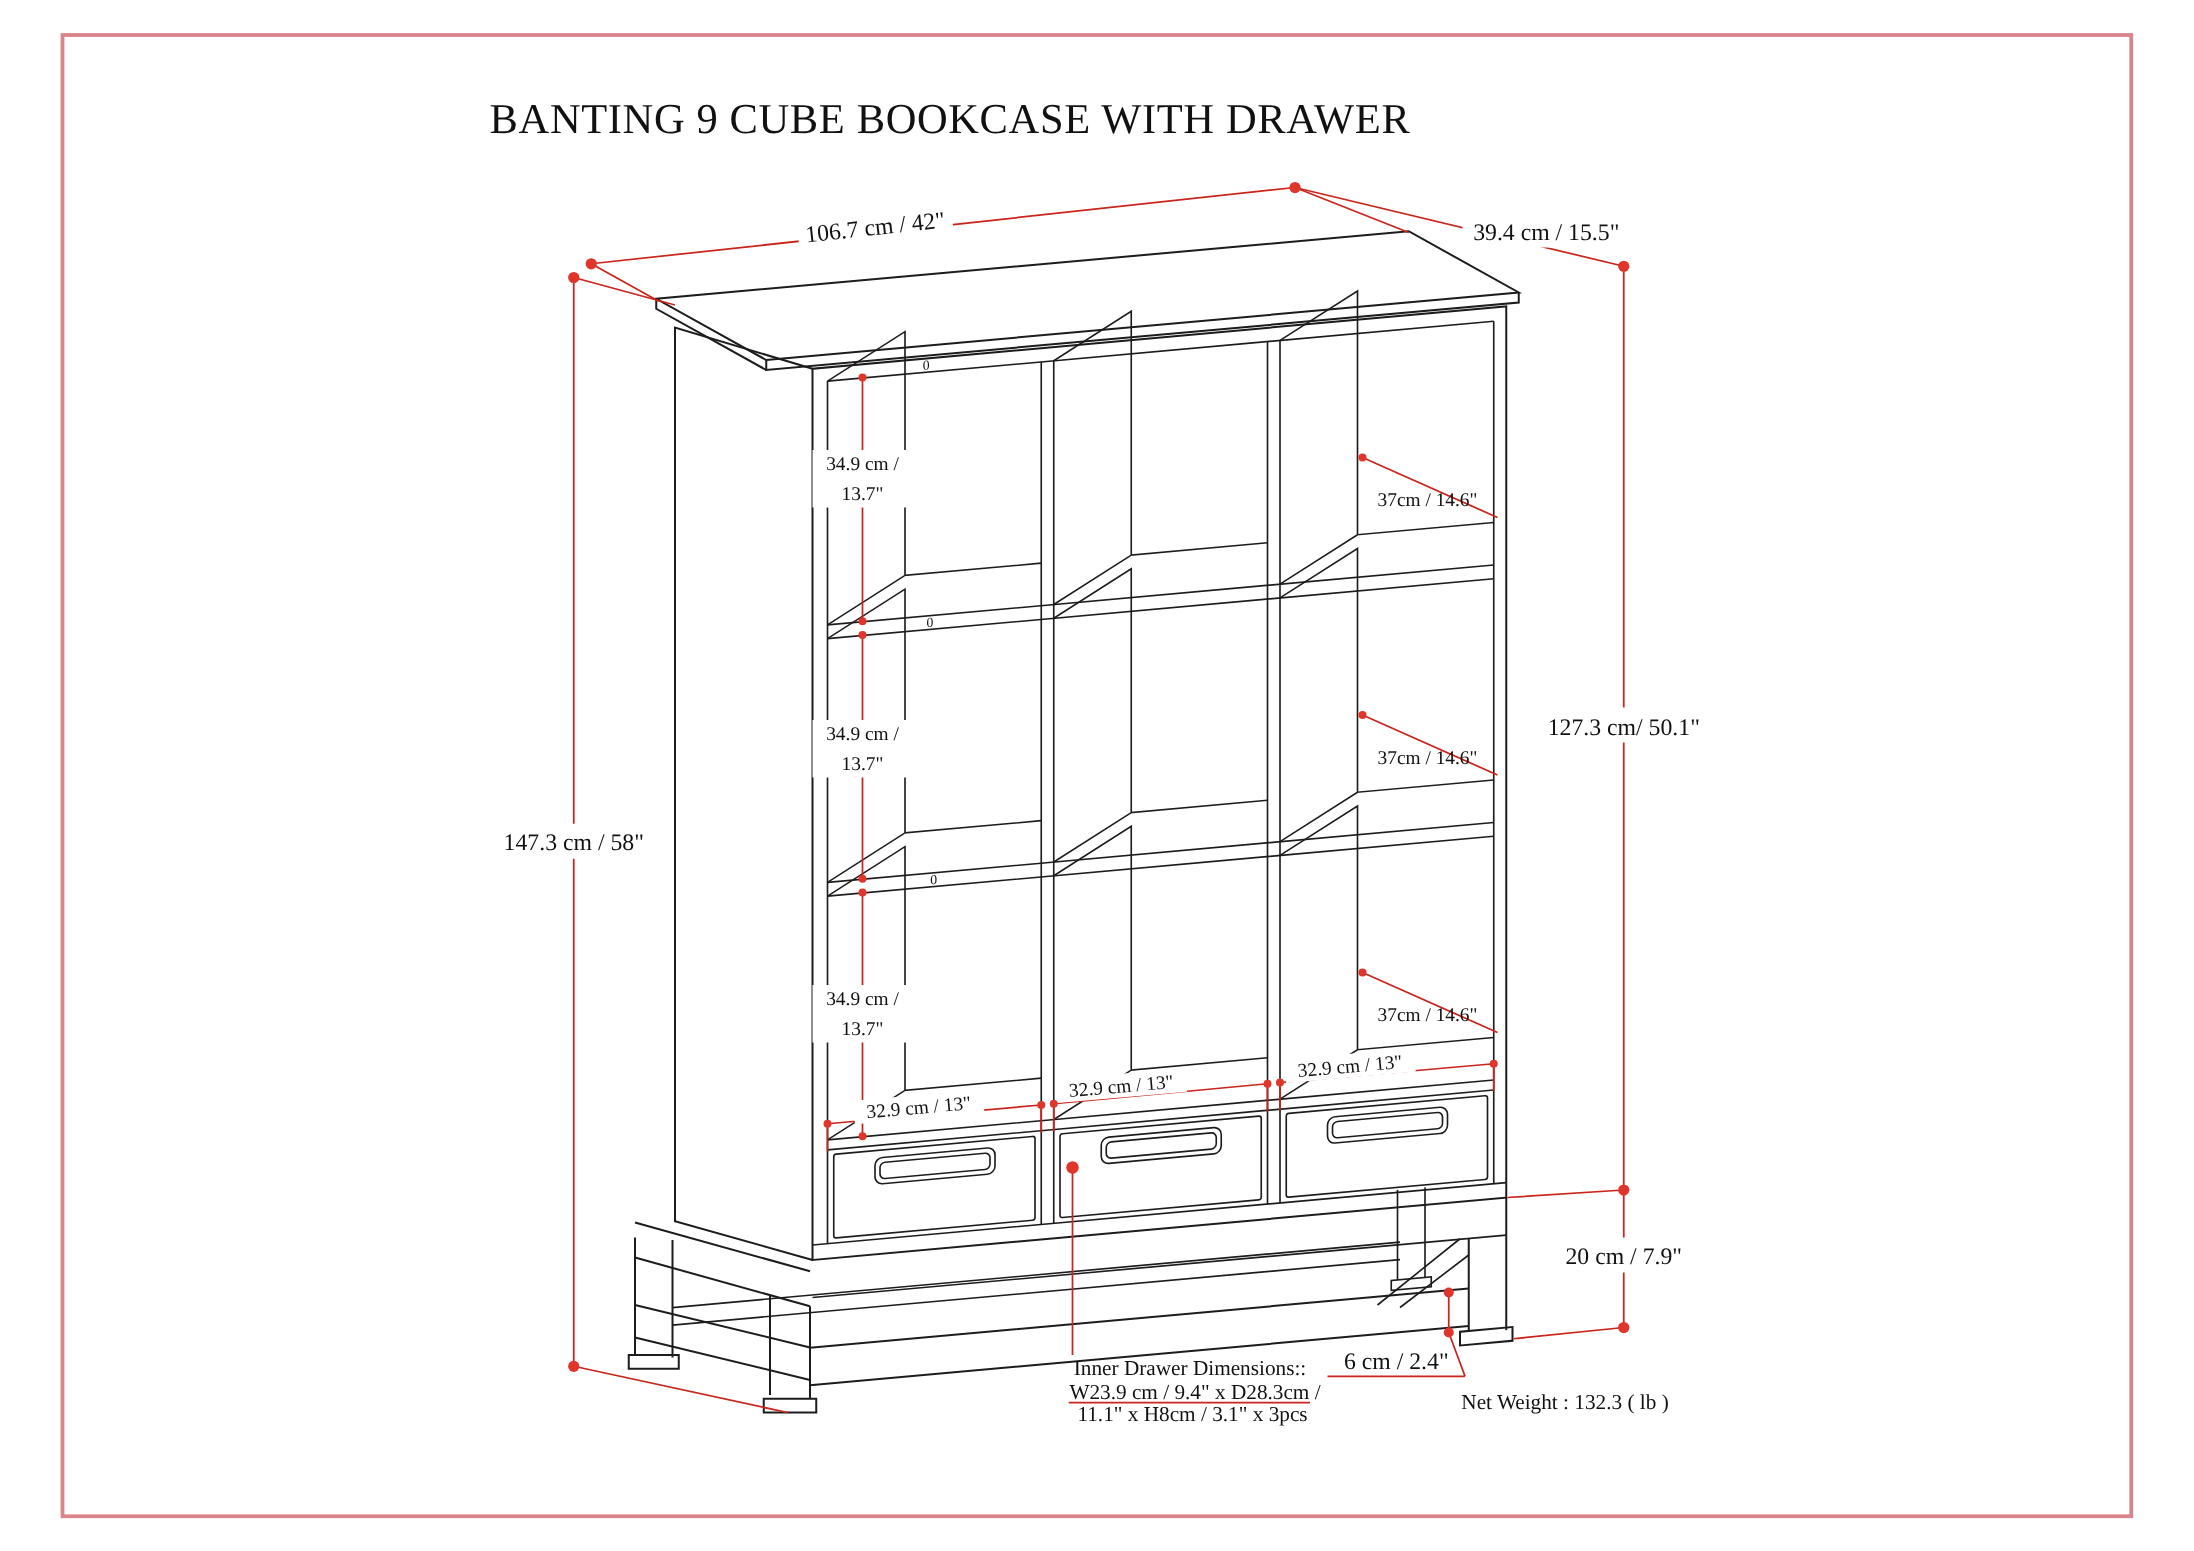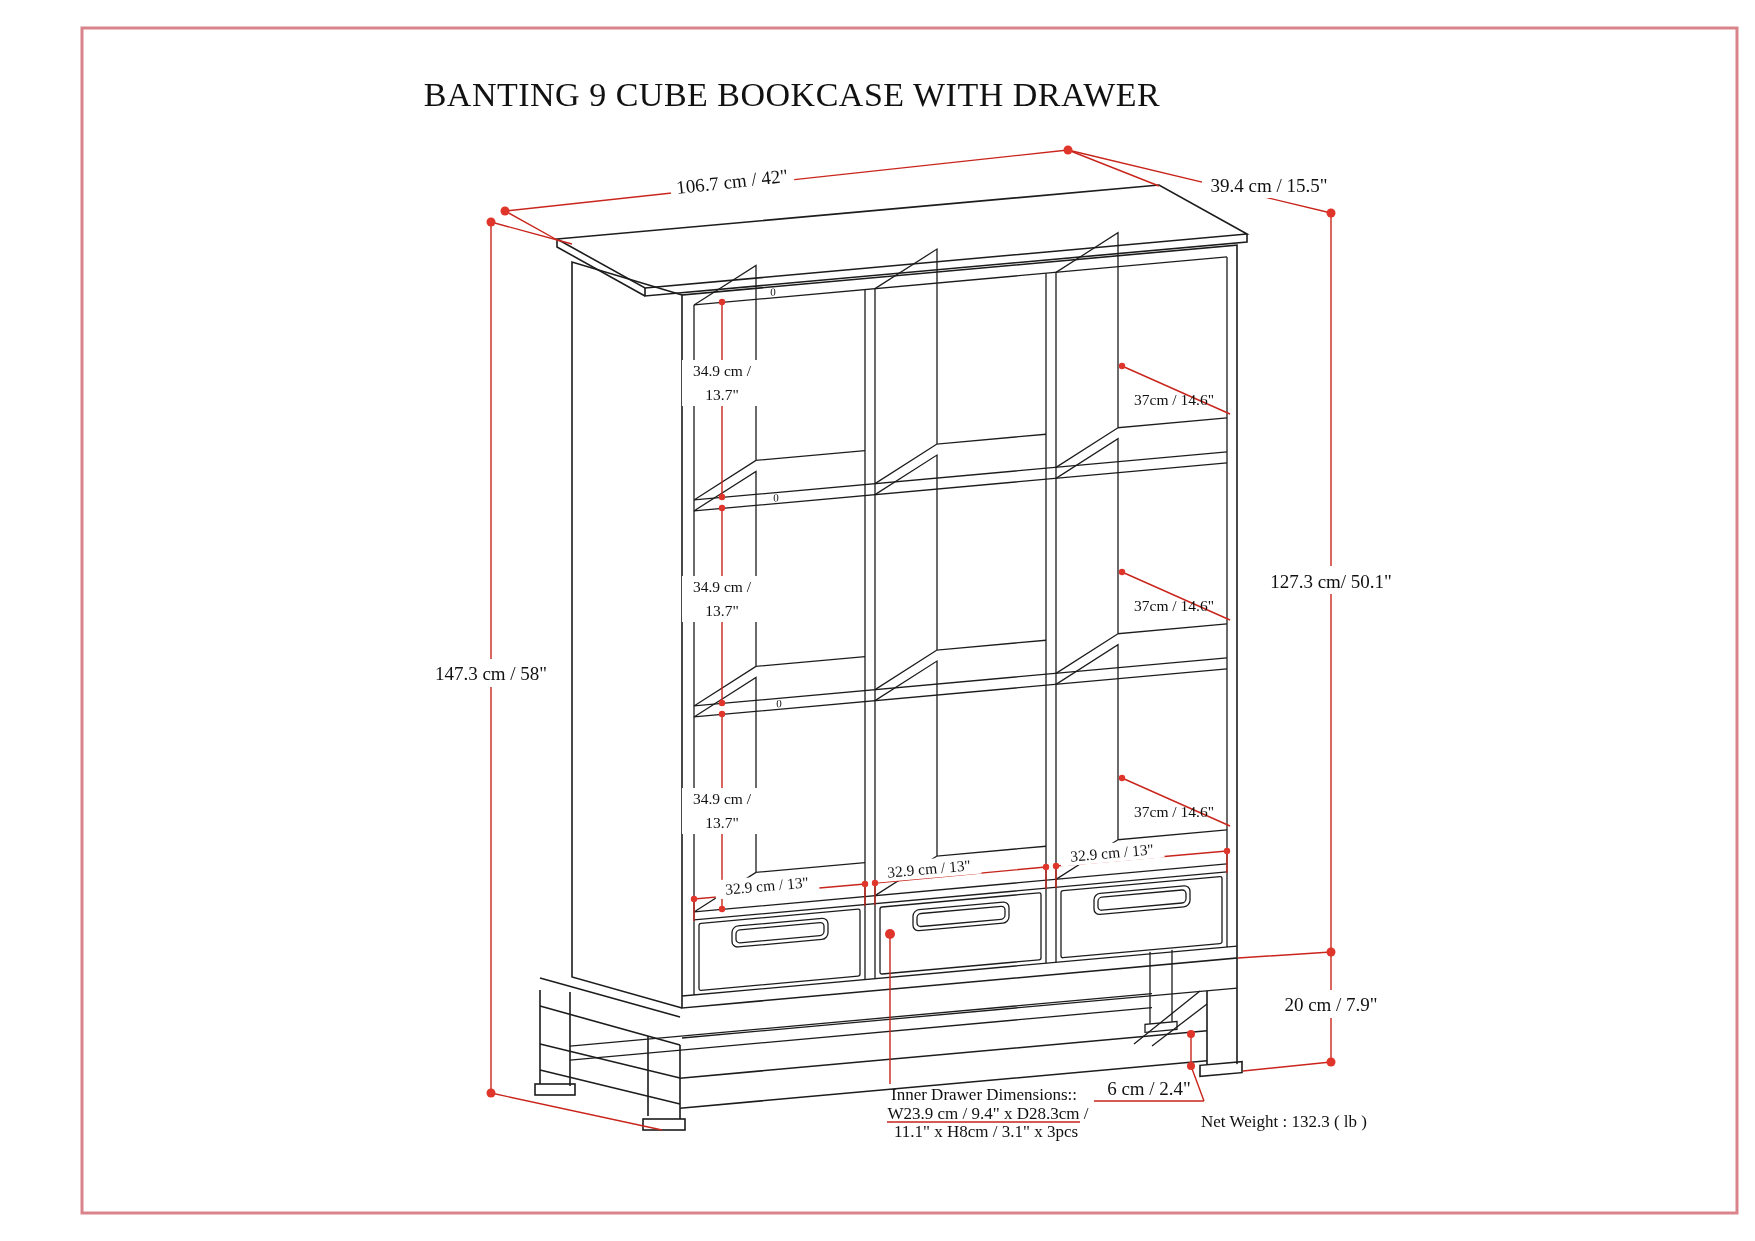--- a/index.html
+++ b/index.html
@@ -1,17 +1,17 @@
 <!DOCTYPE html>
 <html><head>
 <meta charset="utf-8">
 <style>
   html,body{margin:0;padding:0;background:#ffffff;}
   body{width:1755px;height:1241px;position:relative;font-family:"Liberation Serif",serif;}
-  #stage{position:absolute;top:0;left:0;width:1680px;height:1241px;padding-left:32px;}
+  #stage{position:absolute;top:0;left:0;width:1680px;height:1241px;}
   svg text{fill:#111111;}
   .dim-big{font-size:19px;}
   .dim-small{font-size:15.5px;}
   .note{font-size:17px;}
   .title-text{font-size:34px;letter-spacing:0.5px;}
   .cam{font-size:11px;}
   .blk{stroke:#1c1c1c;fill:none;stroke-width:1.6;}
   .blk-thin{stroke:#1c1c1c;fill:none;stroke-width:1.3;}
   .red{stroke:#c9251c;fill:none;stroke-width:1.4;}
   .dot{fill:#e0352b;stroke:none;}

